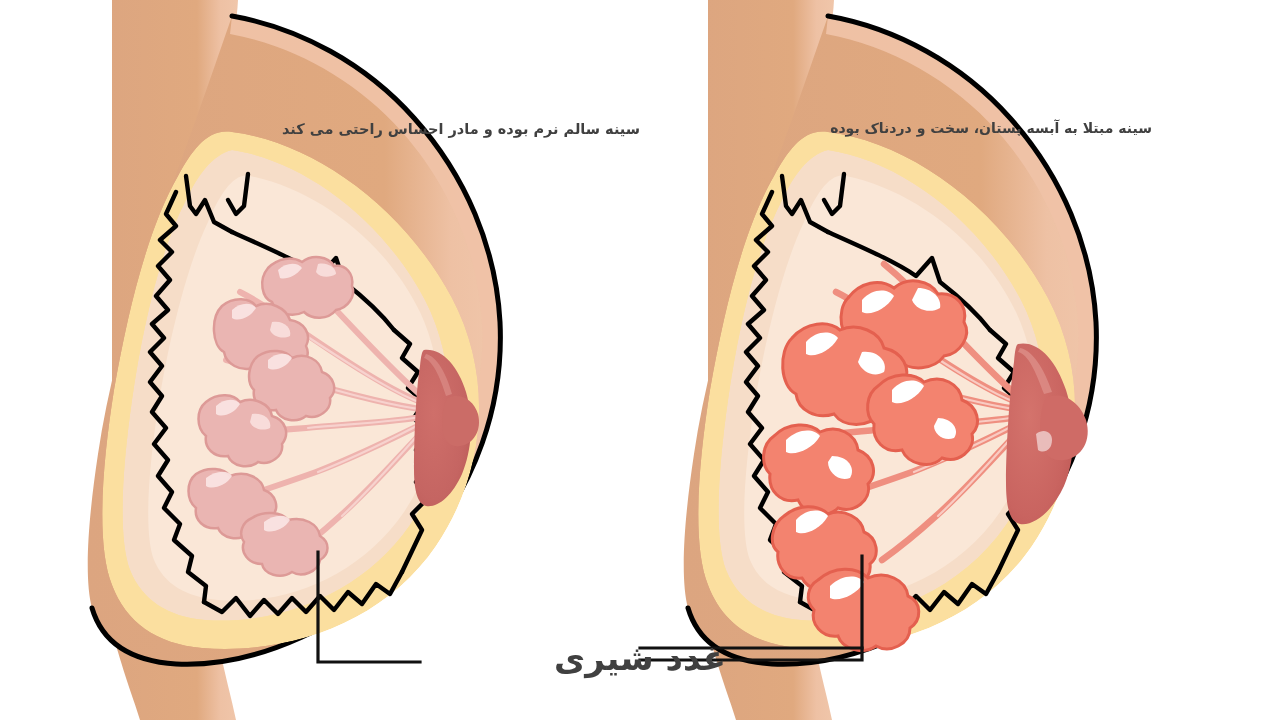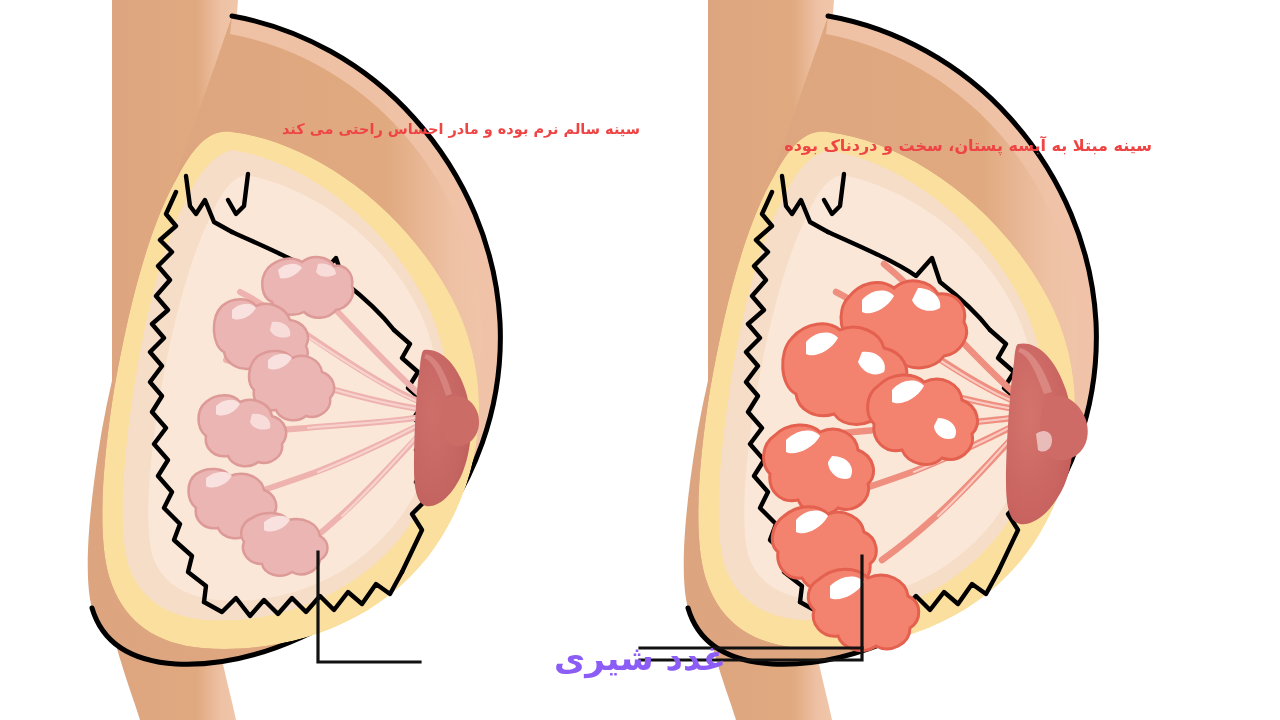--- a/index.html
+++ b/index.html
@@ -28,49 +28,49 @@
     width: 1280px;
     height: 720px;
     display: block;
   }
   .caption {
     position: absolute;
     direction: rtl;
     text-align: right;
     font-family: "DejaVu Sans", "Liberation Sans", sans-serif;
     font-weight: bold;
-    color: #ef4444;
+    color: #404040;
     white-space: nowrap;
     line-height: 1.55;
     letter-spacing: 0;
   }
   #caption-healthy {
     top: 118px;
     right: 640px;
     font-size: 14.5px;
   }
   #caption-abscess {
-    top: 134px;
+    top: 118px;
     right: 128px;
-    font-size: 16px;
+    font-size: 14px;
   }
   #caption-abscess .line2 {
     display: block;
   }
   #caption-glands {
     position: absolute;
     top: 638px;
     left: 0;
     width: 1280px;
     text-align: center;
     direction: rtl;
     font-family: "DejaVu Sans", "Liberation Sans", sans-serif;
     font-weight: bold;
     font-size: 34px;
-    color: #8b5cf6;
+    color: #404040;
     letter-spacing: 0.5px;
   }
 </style>
 </head>
 <body>
 
 <div id="stage">
 
   <svg id="art" viewBox="0 0 1280 720" xmlns="http://www.w3.org/2000/svg">
     <defs>

